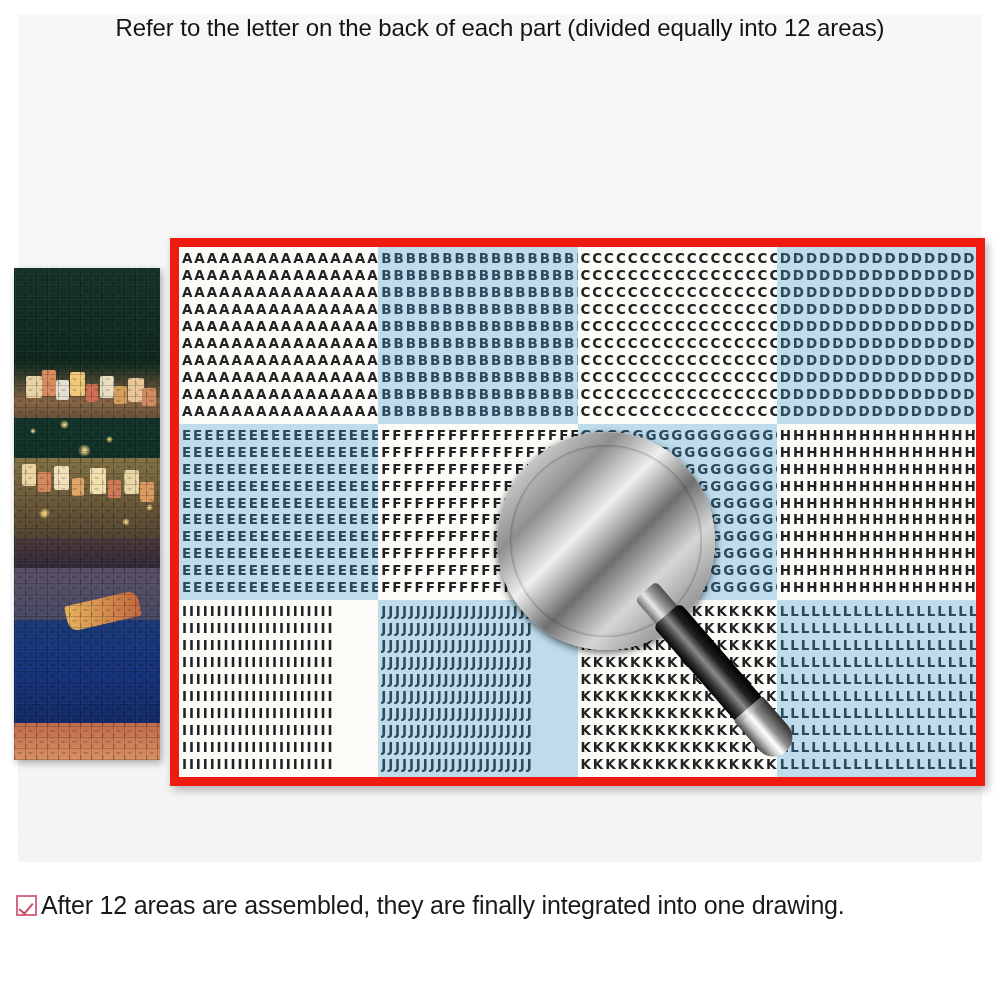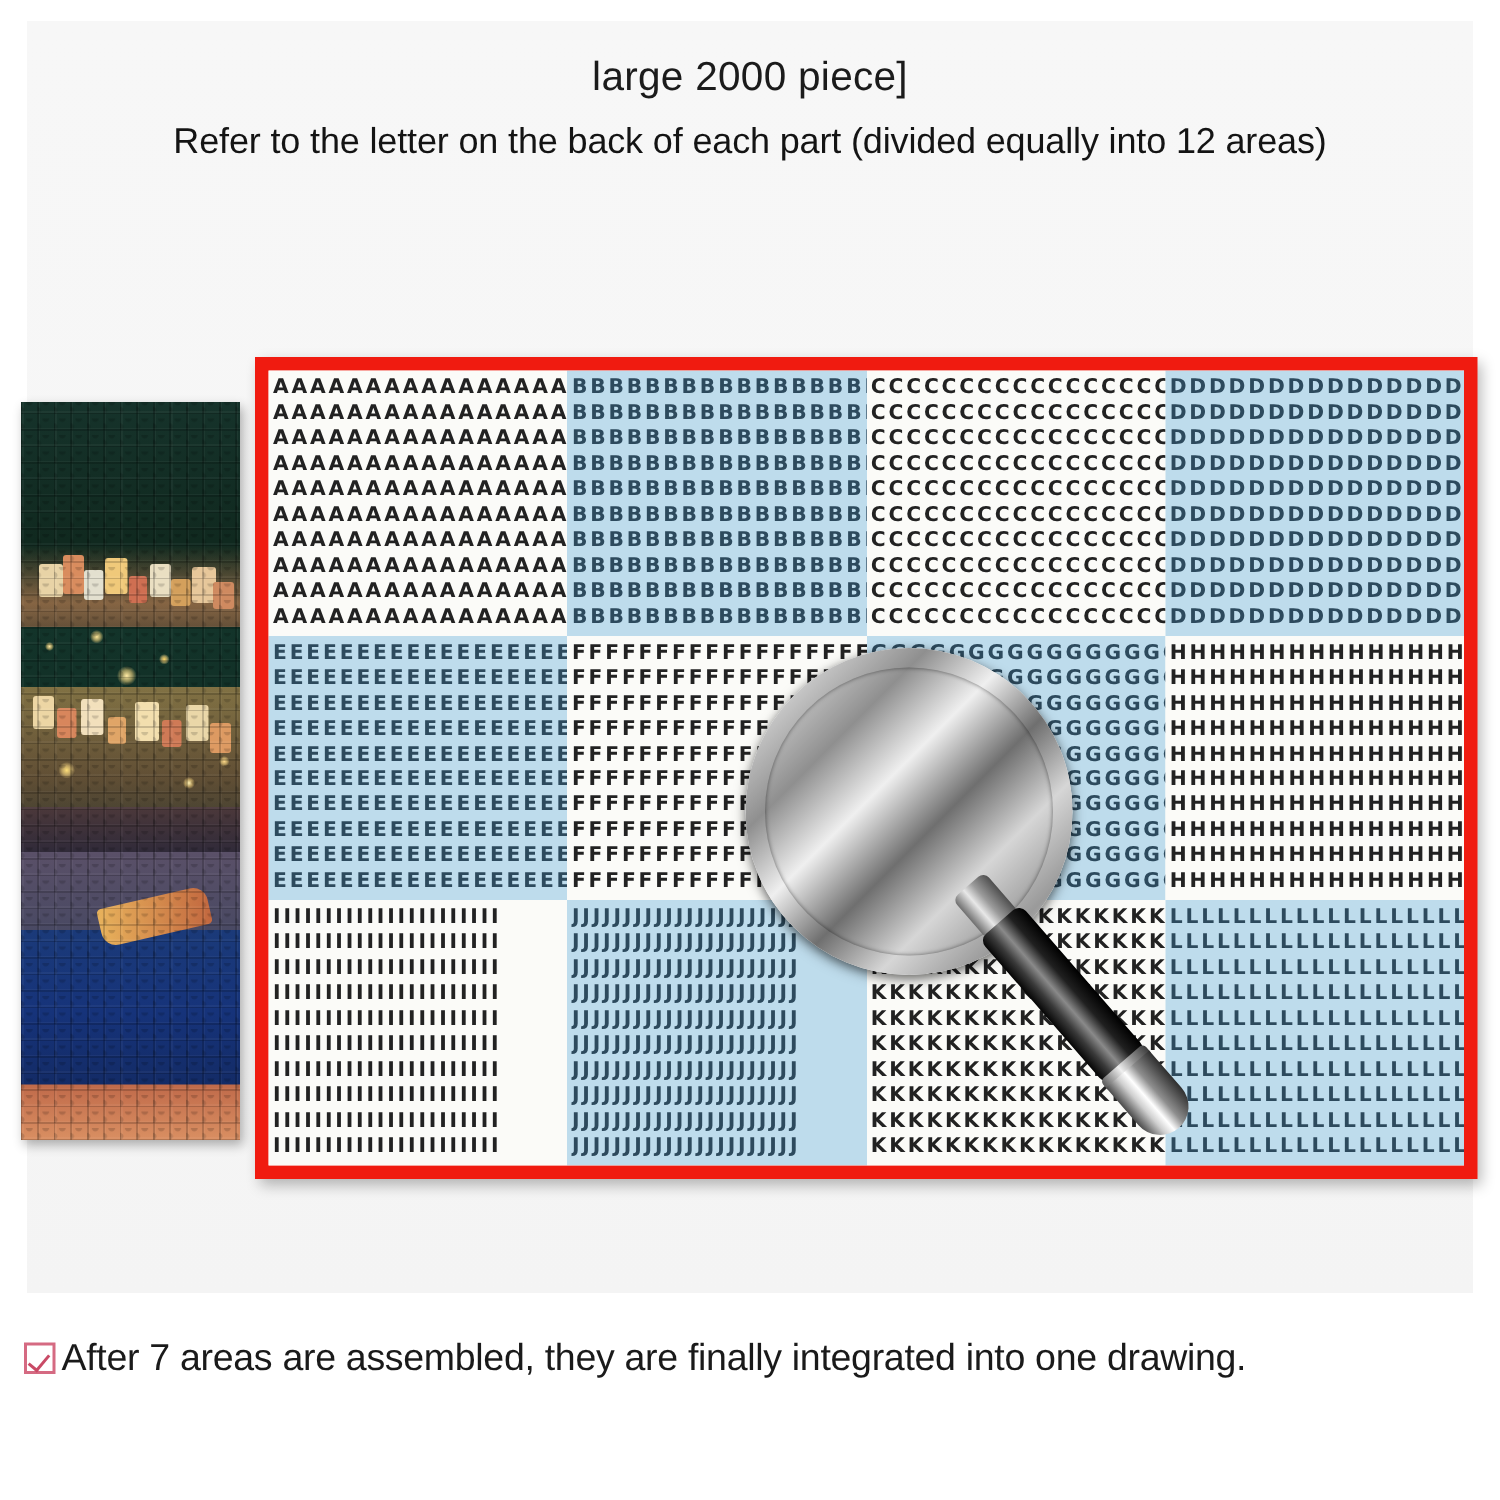--- a/index.html
+++ b/index.html
@@ -128,21 +128,20 @@
     content:"";position:absolute;left:4px;top:3px;width:6px;height:12px;
     border:solid #c94a66;border-width:0 2.5px 2.5px 0;transform:rotate(40deg);
   }
 </style>
 </head>
 <body>
 
 <div id="panel"></div>
 
 <div id="hdr">
-  <div class="h-small">large 2000 piece]</div>
   <div class="h-sub">Refer to the letter on the back of each part (divided equally into 12 areas)</div>
 </div>
 
 <div id="photo-wrap">
   <div id="photo">
       <div class="ph" style="left: 0px; top: 0px; width: 146px; height: 205px; background: linear-gradient(rgb(22, 51, 43) 0%, rgb(16, 41, 31) 45%, rgb(13, 42, 36) 100%);"></div>
       <div class="ph" style="left: 0px; top: 95px; width: 146px; height: 78px; background: linear-gradient(rgba(214, 120, 80, 0), rgba(232, 150, 96, 0.55), rgba(170, 80, 60, 0.25));"></div>
       <div class="ph" style="left: 0px; top: 150px; width: 146px; height: 120px; background: linear-gradient(rgb(19, 52, 42), rgb(15, 42, 34));"></div>
       <div class="ph" style="left: 0px; top: 190px; width: 146px; height: 120px; background: linear-gradient(rgba(240, 178, 96, 0.5), rgba(196, 122, 74, 0.45), rgba(90, 70, 72, 0.35));"></div>
       <div class="ph" style="left: 0px; top: 300px; width: 146px; height: 120px; background: linear-gradient(rgb(90, 80, 104), rgb(63, 69, 96) 70%, rgb(34, 51, 92));"></div>
@@ -357,15 +356,15 @@
     <div id="hneck"></div>
     <div id="hbody"></div>
     <div id="hring"></div>
     <div id="htip"></div>
   </div>
 </div>
 
 <div id="foot">
   <div class="f-line" id="f2">
     <span id="chk"></span>
-    <span>After 7 areas are assembled, they are finally integrated into one drawing.</span>
+    <span>After 12 areas are assembled, they are finally integrated into one drawing.</span>
   </div>
 </div>
 
 </body></html>

